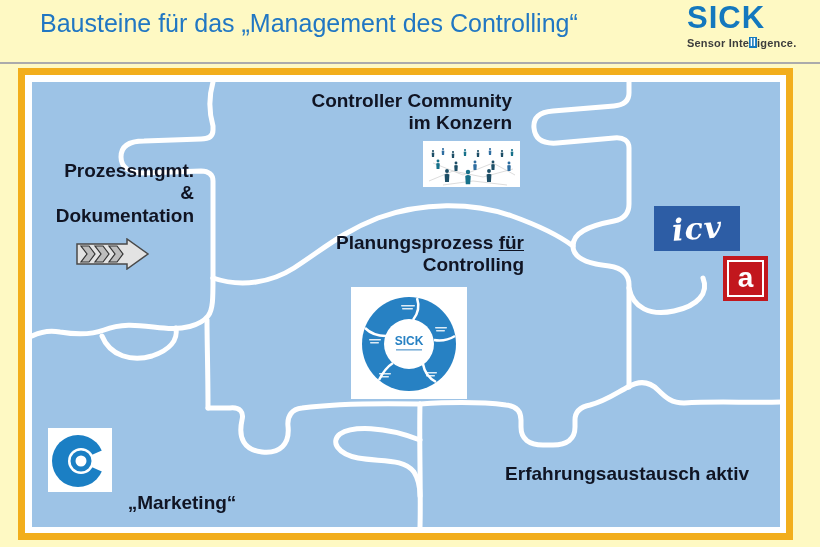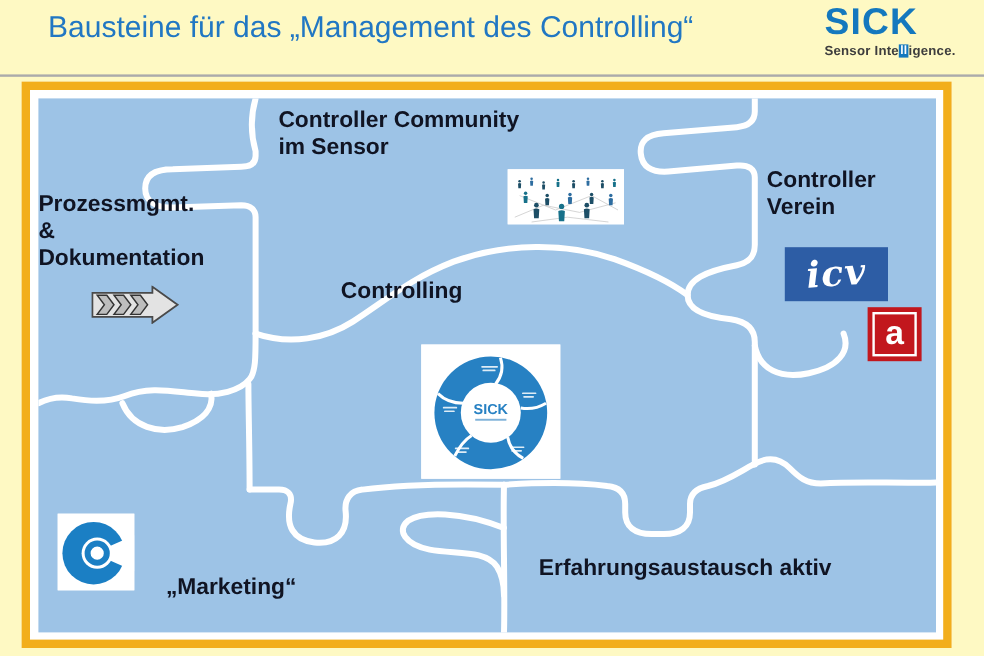--- a/index.html
+++ b/index.html
@@ -16,21 +16,21 @@
                  font-size:10px;transform:translateY(-1px);}
   .sep-line{position:absolute;left:0;top:62px;width:820px;height:2px;background:#ababab;}
 
   
   .frame{position:absolute;left:18px;top:68px;width:775px;height:472px;box-sizing:border-box;
          border:7px solid #F2AE1C;background:#fff;}
   .board{position:absolute;left:32px;top:82px;width:748px;height:445px;background:#9DC3E6;}
   .puzzle-svg{position:absolute;left:0;top:0;width:748px;height:445px;}
 
   
-  .lbl{position:absolute;font-weight:bold;color:#101423;font-size:19px;line-height:1.18;text-align:left;}
+  .lbl{position:absolute;font-weight:bold;color:#101423;font-size:19px;line-height:1.18;text-align:right;}
   .u{text-decoration:underline;}
 
   .img-box{position:absolute;background:#fff;}
 
   
   .icv{position:absolute;left:622px;top:124px;width:86px;height:45px;background:#2D5DA5;
        display:flex;align-items:center;justify-content:center;}
   .icv span{color:#fff;font-family:"DejaVu Serif",serif;font-style:italic;font-weight:bold;
             font-size:30px;letter-spacing:1px;transform:rotate(-4deg);}
 
@@ -92,21 +92,21 @@
         <path d="M 597,0 L 597,11 C 597,19 592,23 582,24 L 521,29 C 507,30 501,36 502,46
                  C 503,57 511,62 525,61 L 582,56 C 592,55 597,59 597,66 L 597,122
                  C 597,132 592,137 582,139 C 556,144 541,151 541,164 C 541,177 557,182 577,184
                  C 591,186 597,193 597,203 L 597,305"></path>
         <path d="M 597,206 C 601,226 618,234 642,229 C 666,224 677,211 671,196"></path>
       </g>
     </svg>
 
     <div class="lbl" style="left:200px;top:8px;width:280px;">
       <div>Controller Community</div>
-      <div>im Sensor</div>
+      <div>im Konzern</div>
     </div>
     <svg class="img-box" style="left:391px;top:59px;" width="97" height="46" viewBox="0 0 97 46">
       <rect x="0" y="0" width="97" height="46" fill="#ffffff"></rect>
       <g stroke="#c5c5c5" stroke-width="0.6" fill="none">
         <polyline points="6,40 30,30 60,36 90,28"></polyline>
         <polyline points="10,22 40,34 70,22 92,34"></polyline>
         <polyline points="20,44 50,40 84,44"></polyline>
       </g>
       <defs>
         <g id="prs">
@@ -139,34 +139,31 @@
       <div>&amp;</div>
       <div>Dokumentation</div>
     </div>
     <svg class="img-box" style="left:44px;top:156px;background:transparent;" width="74" height="32" viewBox="0 0 74 32">
       <polygon points="1,6 51,6 51,1 72,16 51,31 51,26 1,26" fill="#e3e3e3" stroke="#4a4a4a" stroke-width="1.5"></polygon>
       <polygon points="5,8 13,8 19,16 13,24 5,24 11,16" fill="#bdbdbd" stroke="#333" stroke-width="1.2"></polygon>
       <polygon points="19,8 27,8 33,16 27,24 19,24 25,16" fill="#bdbdbd" stroke="#333" stroke-width="1.2"></polygon>
       <polygon points="33,8 41,8 47,16 41,24 33,24 39,16" fill="#bdbdbd" stroke="#333" stroke-width="1.2"></polygon>
     </svg>
 
-    <div class="lbl" style="left:607px;top:58px;width:140px;">
-      <div>Controller</div>
-      <div>Verein</div>
-    </div>
     <div class="icv">
       <span>icv</span>
     </div>
     <div class="aka">
       <div class="inner">
         <span>a</span>
       </div>
     </div>
 
     <div class="lbl" style="left:252px;top:150px;width:240px;">
+      <div><span>Planungsprozess </span><span class="u">für</span></div>
       <div>Controlling</div>
     </div>
     <svg class="img-box" style="left:319px;top:205px;" width="116" height="112" viewBox="0 0 116 112">
       <rect x="0" y="0" width="116" height="112" fill="#ffffff"></rect>
       <circle cx="58" cy="57" r="47" fill="#2781C3"></circle>
       <circle cx="58" cy="57" r="25" fill="#ffffff"></circle>
       <g fill="none" stroke="#ffffff" stroke-width="2.5">
         <path d="M 62,33 Q 70,23 66,11"></path>
         <path d="M 83,53 Q 94,55 104,49"></path>
         <path d="M 72,77 Q 74,89 85,95"></path>
@@ -189,18 +186,18 @@
       <rect x="45" y="62" width="26" height="1.6" fill="#7fb2d9"></rect>
     </svg>
 
     <svg class="img-box" style="left:16px;top:346px;" width="64" height="64" viewBox="0 0 64 64">
       <rect x="0" y="0" width="64" height="64" fill="#ffffff"></rect>
       <circle cx="30" cy="33" r="26" fill="#1B7FC4"></circle>
       <polygon points="30,33 64,18 64,48" fill="#ffffff"></polygon>
       <circle cx="33" cy="33" r="13" fill="#ffffff"></circle>
       <circle cx="33" cy="33" r="8" fill="none" stroke="#1B7FC4" stroke-width="5"></circle>
     </svg>
-    <div class="lbl" style="left:85px;top:397px;width:130px;text-align:right;">„Marketing“</div>
+    <div class="lbl" style="left:85px;top:410px;width:130px;text-align:center;">„Marketing“</div>
 
     <div class="lbl" style="left:417px;top:381px;width:300px;">Erfahrungsaustausch aktiv</div>
 
   </div>
 </div>
 
 </body></html>

